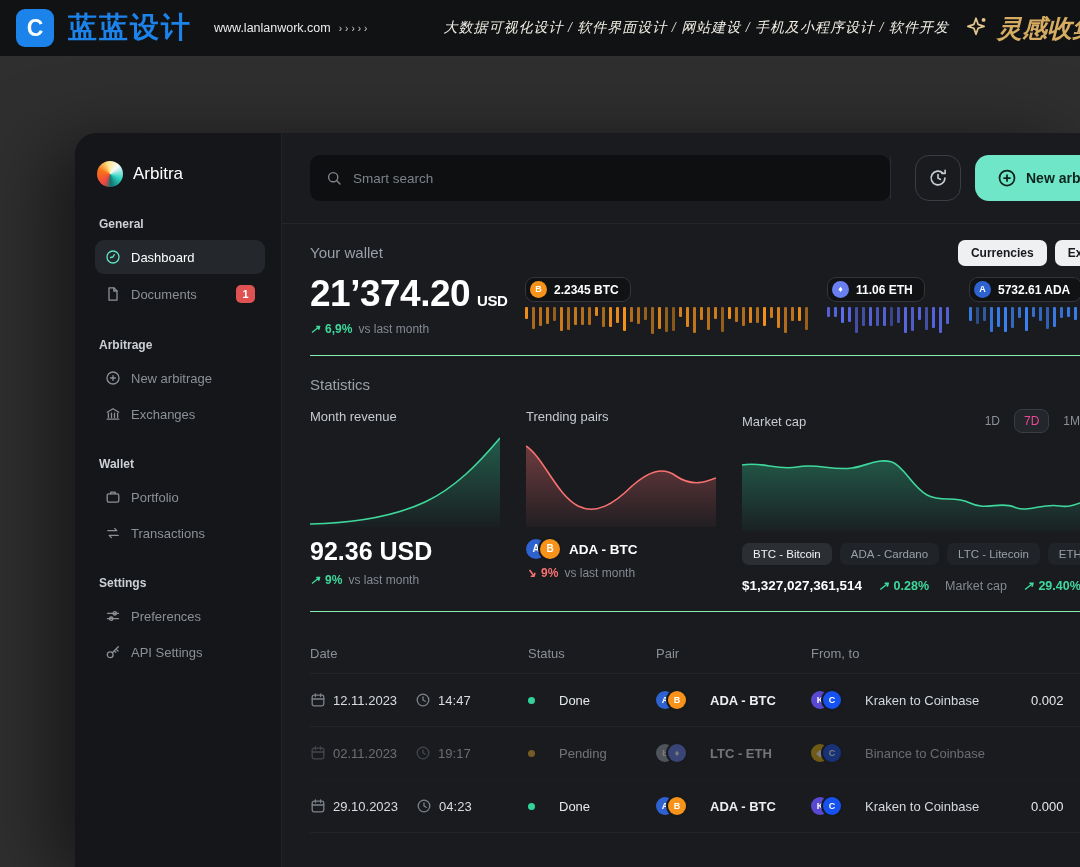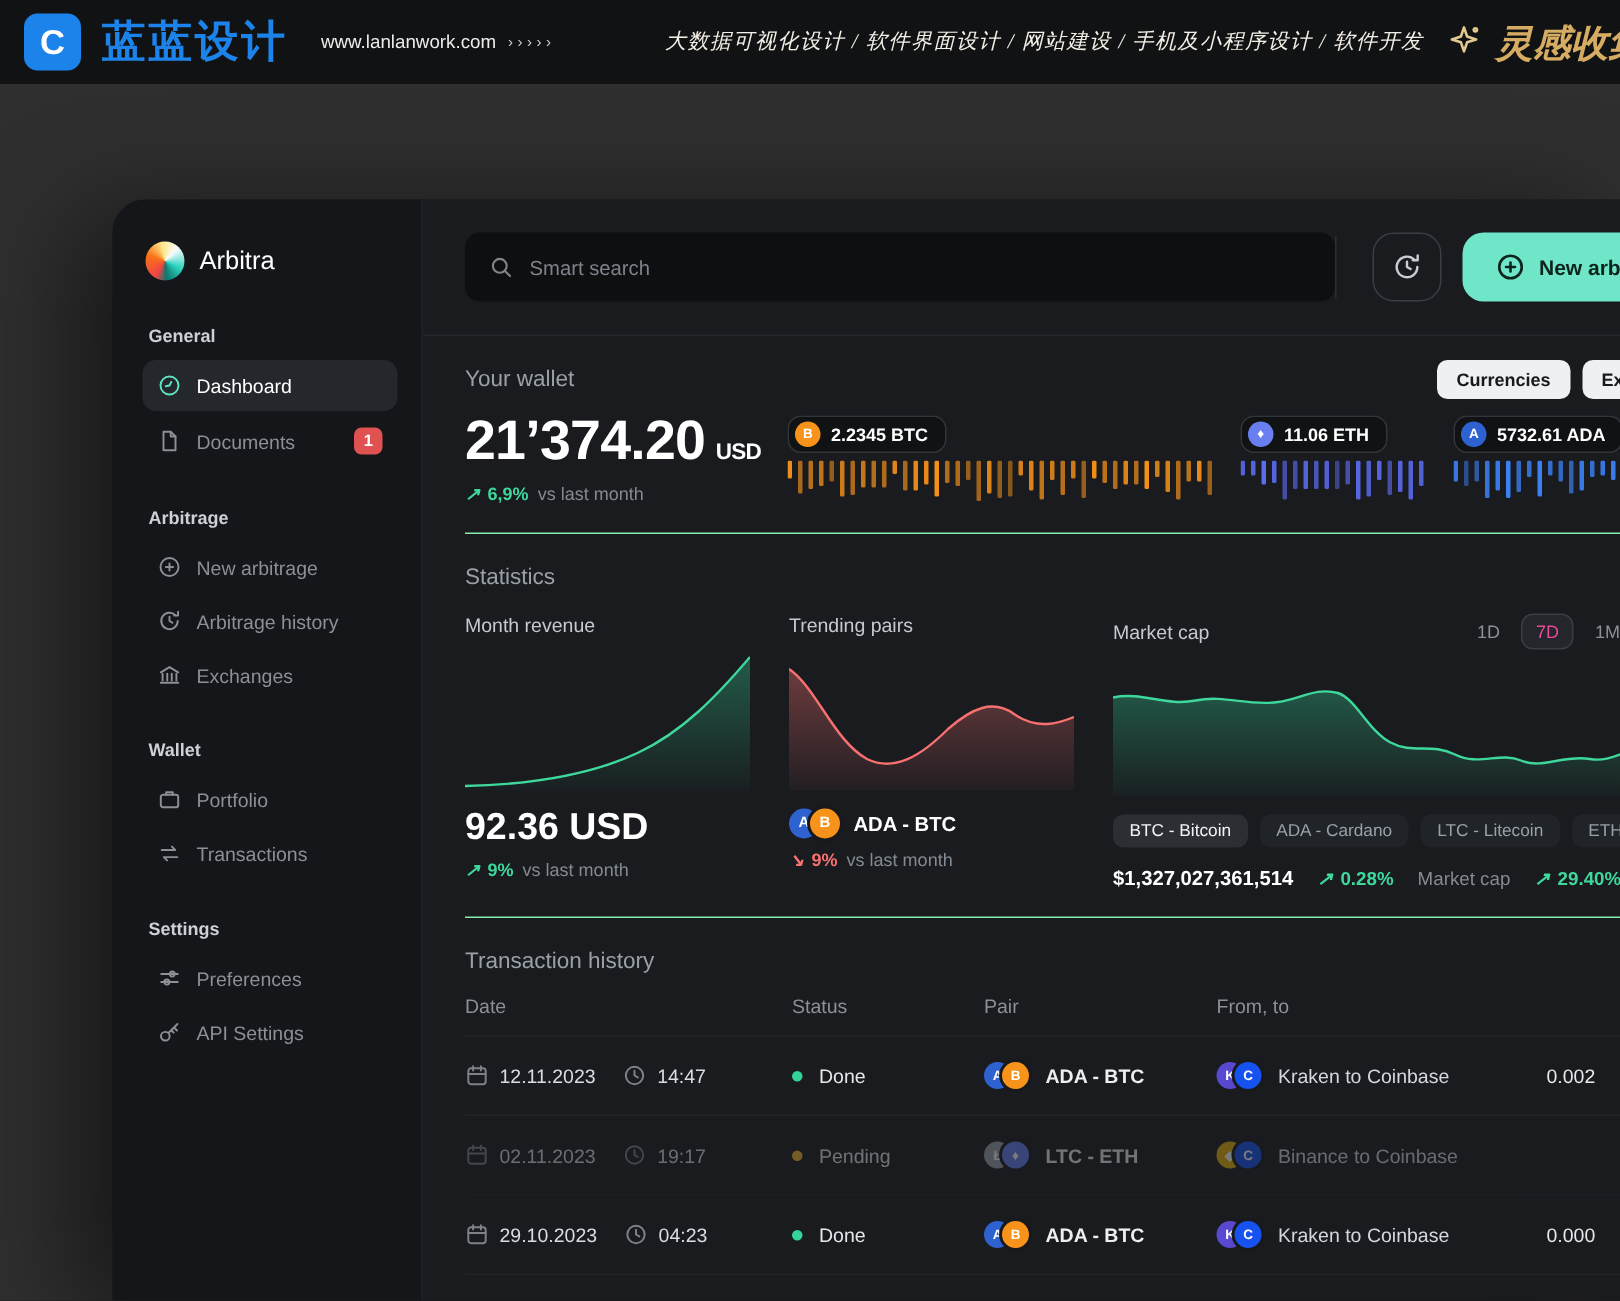--- a/index.html
+++ b/index.html
@@ -83,21 +83,21 @@
   .t-grid{display:grid;grid-template-columns:218px 128px 155px 220px 80px;align-items:center}
   .t-head{color:#8b9097;font-size:13px;padding:14px 0 12px;border-bottom:1px solid #222428}
   .t-row{height:53px;border-bottom:1px solid #222428}
   .t-row.dim{opacity:.42}
   .ig{display:inline-flex;align-items:center;gap:7px;color:#d9dce1;font-size:13px}
   .ig .ic{color:#7d828a}
   .date-cell{display:flex;gap:18px}
   .dot{width:7px;height:7px;border-radius:50%;display:inline-block;flex:none}
   .dot.ok{background:#34d399}
   .dot.pend{background:#f5b62e}
-  .status-cell,.pair-cell,.route-cell{display:flex;align-items:center;gap:11px;font-size:13px;color:#e6e9ec}
+  .status-cell,.pair-cell,.route-cell{display:flex;align-items:center;gap:24px;font-size:13px;color:#e6e9ec}
   .pair-cell b{font-weight:600;color:#eceef1}
   .route-cell{color:#d4d8dd}
   .amount-cell{font-size:13px;color:#e6e9ec;white-space:nowrap}
   .coins{display:inline-flex}
   .coin{border-radius:50%;display:inline-flex;align-items:center;justify-content:center;color:#fff;font-weight:700;flex:none;line-height:1}
   .coins .coin + .coin{margin-left:-6px;box-shadow:0 0 0 2px #17191d}
   .ic{color:inherit}
 </style>
 </head>
 <body>
@@ -148,28 +148,20 @@
             <span>Documents</span>
             <span class="sb-badge">1</span>
           </div>
           <div class="sb-title">Arbitrage</div>
           <div class="sb-item">
             <svg class="ic" width="16" height="16" viewBox="0 0 16 16" fill="none" stroke="currentColor" stroke-width="1.3" stroke-linecap="round" stroke-linejoin="round">
               <circle cx="8" cy="8" r="6"></circle>
               <path d="M8 5.6v4.8M5.6 8h4.8"></path>
             </svg>
             <span>New arbitrage</span>
-          </div>
-          <div class="sb-item">
-            <svg class="ic" width="16" height="16" viewBox="0 0 16 16" fill="none" stroke="currentColor" stroke-width="1.3" stroke-linecap="round" stroke-linejoin="round">
-              <path d="M13.5 8a5.5 5.5 0 1 1-1.6-3.9"></path>
-              <path d="M13.7 1.8v2.6h-2.6"></path>
-              <path d="M8 5.2V8l1.9 1.1"></path>
-            </svg>
-            <span>Arbitrage history</span>
           </div>
           <div class="sb-item">
             <svg class="ic" width="16" height="16" viewBox="0 0 16 16" fill="none" stroke="currentColor" stroke-width="1.3" stroke-linecap="round" stroke-linejoin="round">
               <path d="M2.2 6.2L8 2.8l5.8 3.4"></path>
               <path d="M3.4 7.2v4.4M6.5 7.2v4.4M9.5 7.2v4.4M12.6 7.2v4.4"></path>
               <path d="M2.2 13.2h11.6"></path>
             </svg>
             <span>Exchanges</span>
           </div>
           <div class="sb-title">Wallet</div>
@@ -444,21 +436,20 @@
                     <b>29.40%</b>
                   </span>
 
               </div>
             </div>
 
           </div>
         </section>
 
         <section class="section" style="border-bottom:none">
-          <div class="sec-title">Transaction history</div>
           <div class="t-grid t-head">
             <span>Date</span>
             <span>Status</span>
             <span>Pair</span>
             <span>From, to</span>
             <span></span>
           </div>
           <div>
               <div class="t-grid t-row">
     <div class="date-cell">

